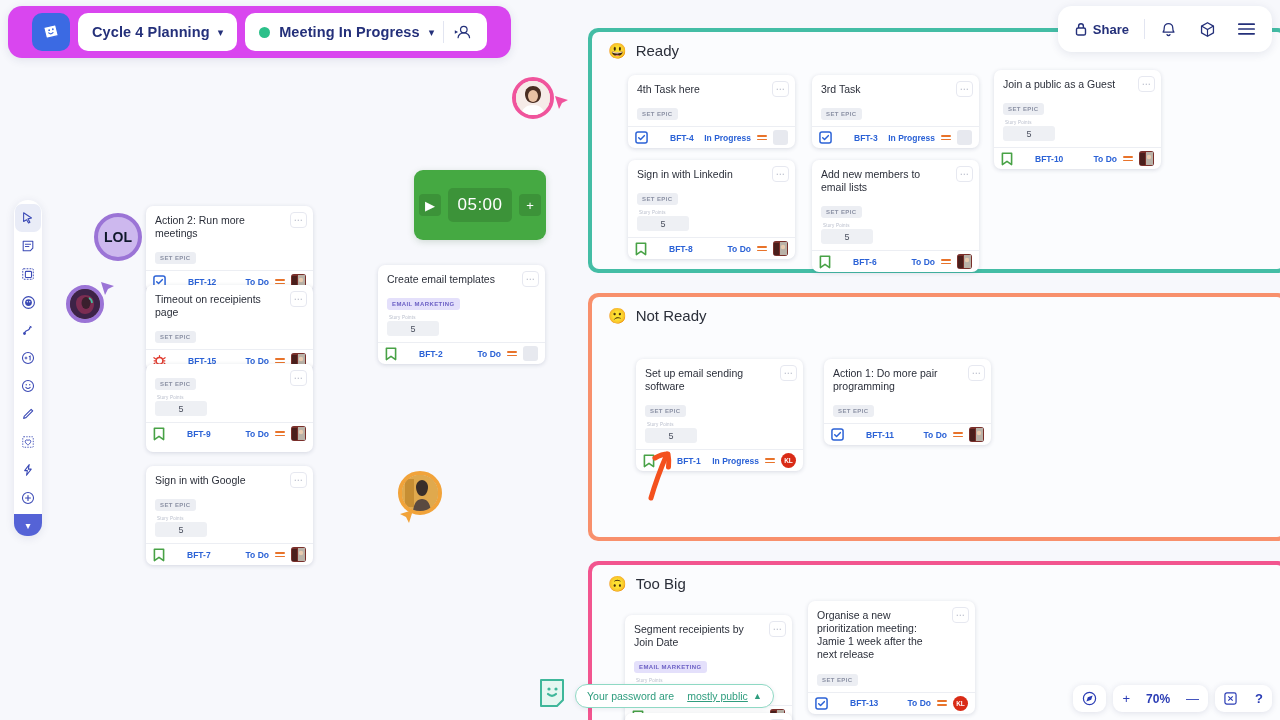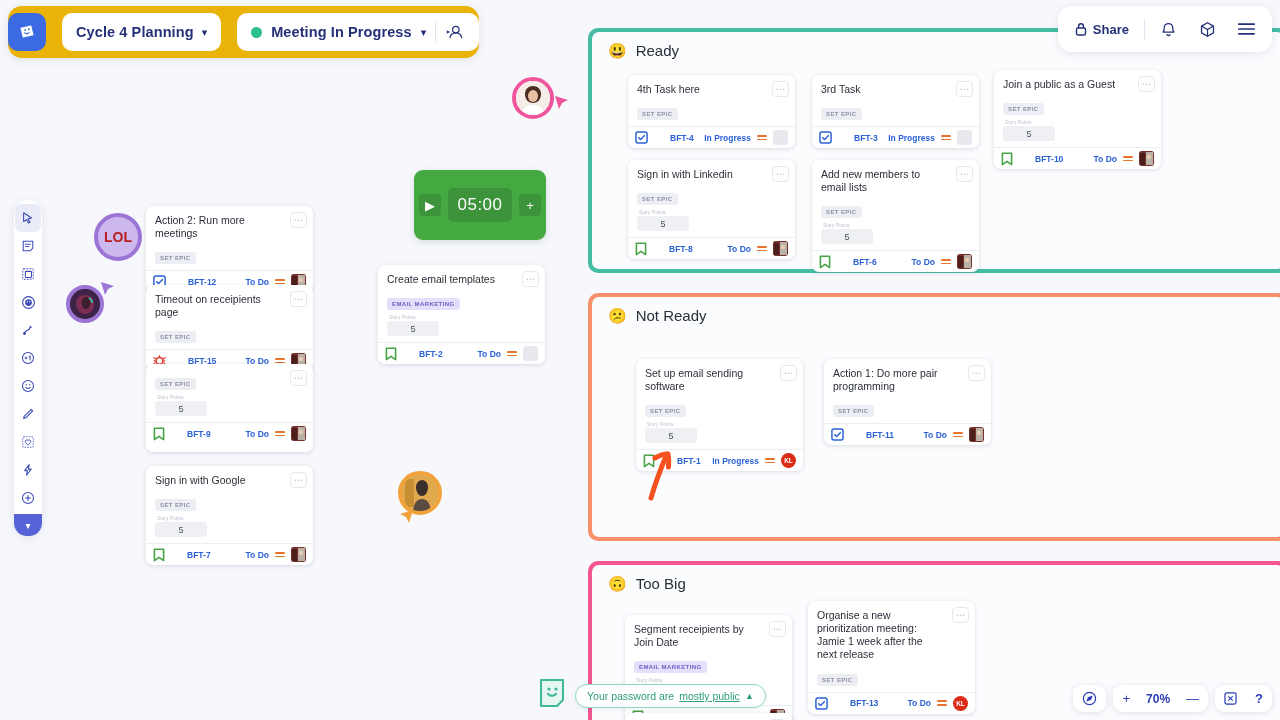--- a/index.html
+++ b/index.html
@@ -7,24 +7,24 @@
     width: 1280px; height: 720px;
     font-family: "Liberation Sans", sans-serif;
     background: #f7f8fc;
     overflow: hidden;
     position: relative;
   }
 
   
   .topbar {
     position: absolute; left: 8px; top: 6px;
-    background: #eab308;
+    background: #d946ef;
     border-radius: 14px;
-    padding: 7px 0;
-    display: flex; align-items: center; gap: 16px;
+    padding: 7px 24px;
+    display: flex; align-items: center; gap: 8px;
     box-shadow: 0 2px 10px rgba(30,40,90,.10);
     z-index: 60;
   }
   .logo-btn {
     width: 38px; height: 38px; border-radius: 10px;
     background: #3b6ae3;
     display: flex; align-items: center; justify-content: center;
   }
   .pill {
     background: #fff; border-radius: 10px;
@@ -172,21 +172,21 @@
     overflow: visible;
   }
   .cursor-ava .inner {
     border-radius: 50%; width: 100%; height: 100%; overflow: hidden;
     background: #ccc;
   }
   .lol-bubble {
     position: absolute; width: 48px; height: 48px; border-radius: 50%;
     background: #cdb8ee; border: 4px solid #9b74d6;
     display: flex; align-items: center; justify-content: center;
-    color: #b91c1c; font-weight: bold; font-size: 14px;
+    color: #0f172a; font-weight: bold; font-size: 14px;
   }
 
   
   .zoomctl {
     position: absolute; right: 8px; bottom: 8px;
     display: flex; align-items: center; gap: 7px; z-index: 60;
   }
   .zbox {
     background: #fff; border-radius: 9px; height: 27px;
     display: flex; align-items: center; box-shadow: 0 1px 6px rgba(30,40,90,.13);
@@ -196,21 +196,21 @@
   .zpct { font-size: 12px; font-weight: bold; padding: 0 4px; min-width: 38px; text-align: center; }
 
   
   .sticky-banner {
     position: absolute; left: 575px; bottom: 12px;
     background: #fff; border: 1.4px solid #8fd9c4; border-radius: 18px;
     height: 24px; display: flex; align-items: center; gap: 5px;
     padding: 0 11px; color: #2f9d7e; font-size: 10.5px; z-index: 58;
     box-shadow: 0 1px 5px rgba(30,40,90,.08);
   }
-  .sticky-banner u { text-decoration: underline; }
+  .sticky-banner u { text-decoration: underline; margin-left: 8px; }
   .mascot { position: absolute; left: 538px; bottom: 8px; z-index: 57; }
 
   .arrow-anno { position: absolute; left: 635px; top: 440px; z-index: 20; }
 </style>
 </head>
 <body>
 
 <div class="topbar">
   <div class="logo-btn">
     <svg width="22" height="22" viewBox="0 0 24 24" fill="none">

